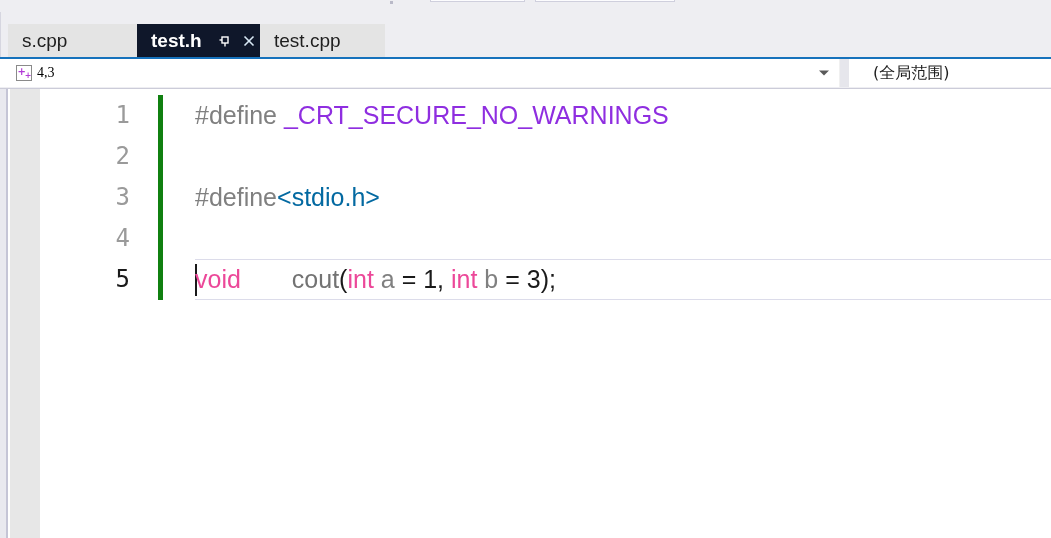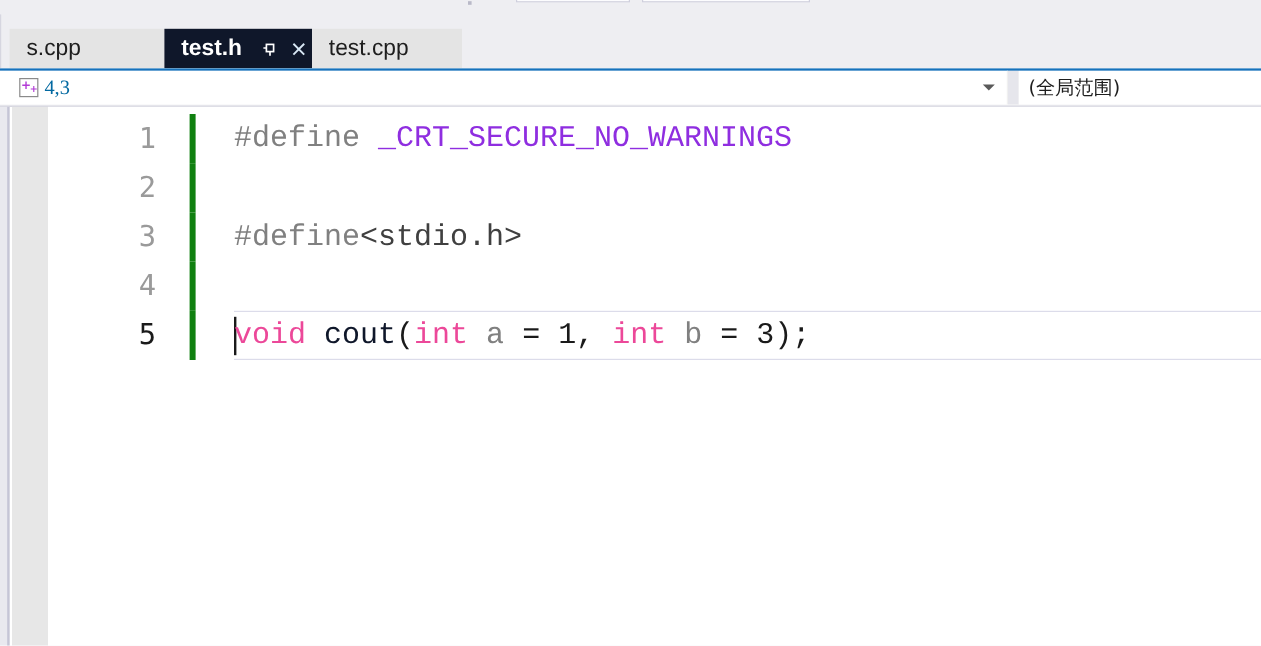--- a/index.html
+++ b/index.html
@@ -118,22 +118,22 @@
     font-family: "DejaVu Sans", sans-serif;
     font-size: 10px;
     line-height: 1;
     color: #b23bd6;
     font-weight: bold;
     letter-spacing: -1px;
     margin-right: 5px;
     flex: none;
   }
   .nav-text {
-    font-size: 17px;
-    color: #0369a1;
+    font-size: 14px;
+    color: #000000;
     font-family: "Liberation Serif", serif;
   }
   .nav-caret {
     position: absolute;
     right: 10px; top: 50%;
     transform: translateY(-50%);
     width: 0; height: 0;
     border-left: 5px solid transparent;
     border-right: 5px solid transparent;
     border-top: 5px solid #5a5a5a;
@@ -142,21 +142,21 @@
     width: 9px;
     height: 28px;
     background: #e6e6ec;
   }
   .nav-right {
     flex: 1;
     height: 28px;
     background: #ffffff;
     display: flex;
     align-items: center;
-    padding-left: 8px;
+    padding-left: 24px;
   }
   .nav-scope {
     font-size: 16px;
     color: #1e1e1e;
     font-family: "DejaVu Sans", sans-serif;
   }
 
   
   .editor {
     position: absolute;
@@ -207,21 +207,21 @@
   .change-bar {
     position: absolute;
     left: 118px;
     width: 5px;
     height: 41px;
     background: #108010;
   }
   .code-text {
     position: absolute;
     left: 155px;
-    font-family: Liberation Mono, monospace;
+    font-family: Liberation Sans, sans-serif;
     font-size: 25px;
     line-height: 41px;
     white-space: pre;
     color: #1a1a1a;
   }
 
   .current-line-box {
     position: absolute;
     left: 155px;
     right: 0;
@@ -234,23 +234,23 @@
     position: absolute;
     left: 155px;
     width: 2px;
     height: 32px;
     background: #1a1a1a;
   }
 
   
   .t-pre   { color: #808080; }
   .t-macro { color: #8f2ee0; }
-  .t-str   { color: #404040; }
+  .t-str   { color: #0369a1; }
   .t-kw    { color: #ec4899; }
-  .t-fn    { color: #0f172a; }
+  .t-fn    { color: #737373; margin-left: 44px; }
   .t-var   { color: #808080; }
   .t-plain { color: #1a1a1a; }
 
   
   .watermark {
     position: absolute;
     right: 36px;
     bottom: 18px;
     font-size: 15px;
     color: #c8c8c8;

